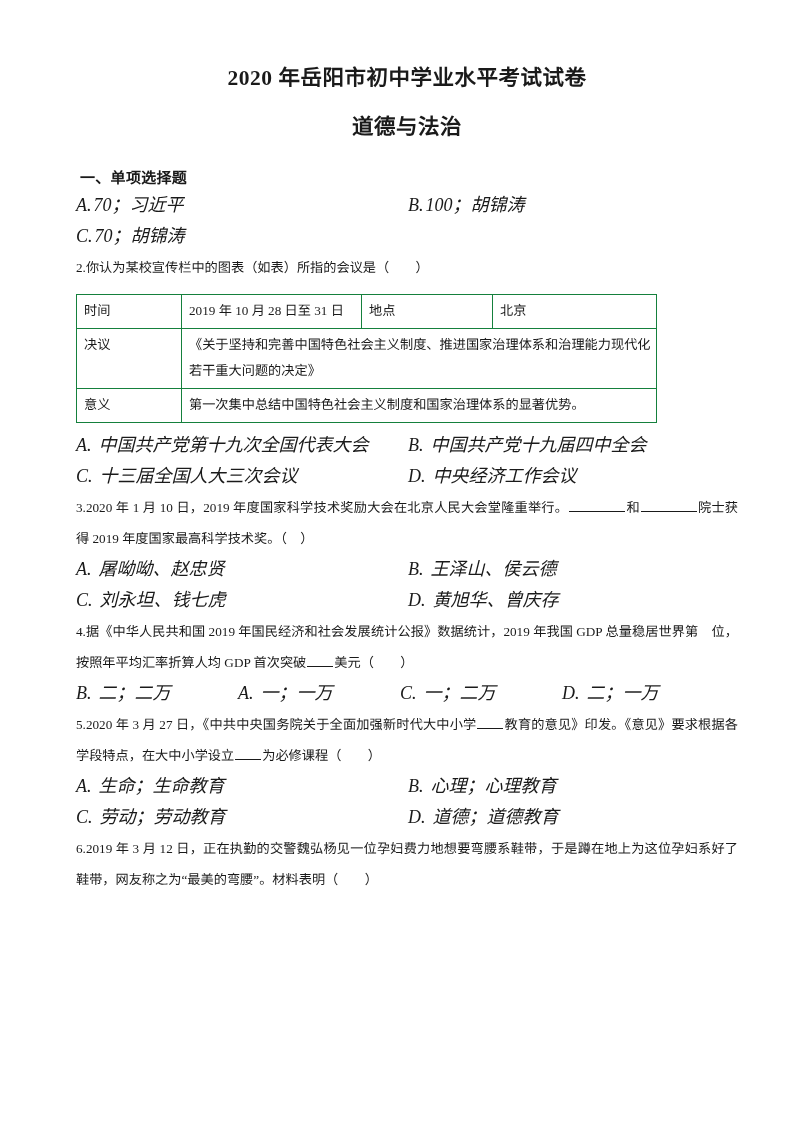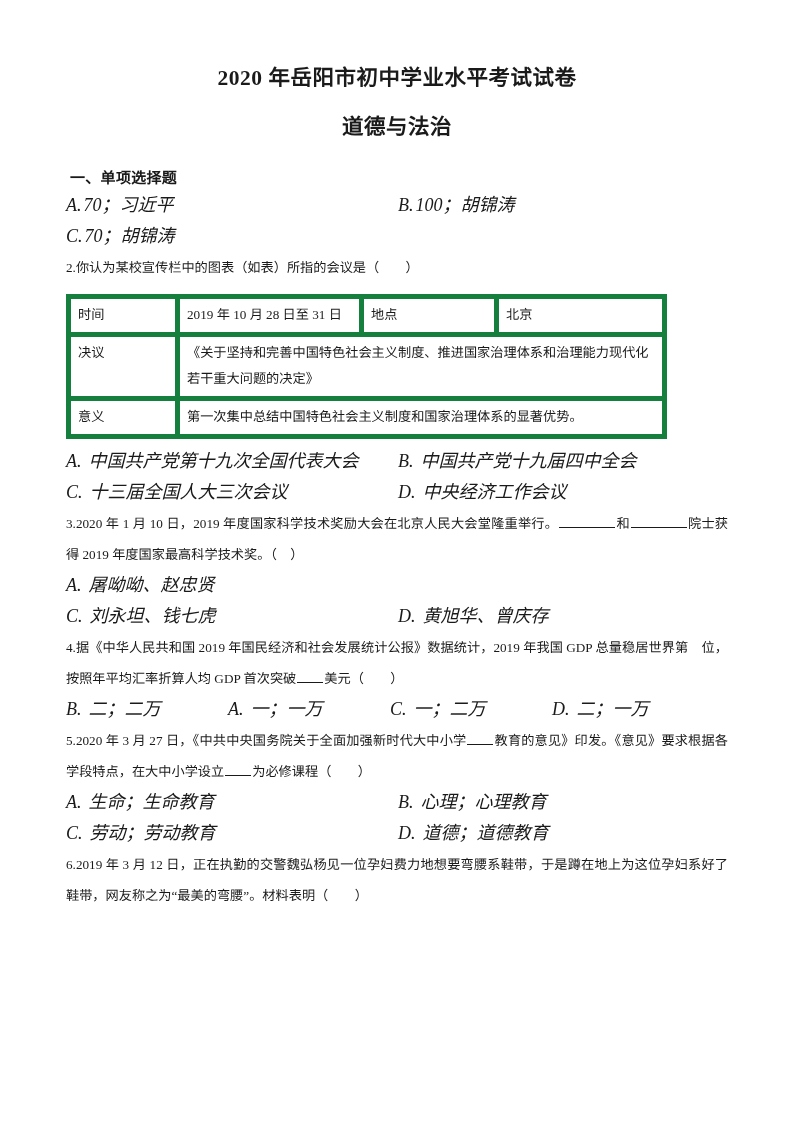--- a/index.html
+++ b/index.html
@@ -17,21 +17,21 @@
   }
   .page {
     width: 793px;
     height: 1122px;
     box-sizing: border-box;
     padding: 0;
     position: relative;
   }
   .content {
     position: absolute;
-    left: 66px;
+    left: 76px;
     top: 0;
     width: 662px;
   }
 
   
   .doc-title {
     text-align: center;
     font-size: 21.5px;
     font-weight: bold;
     letter-spacing: 0.5px;
@@ -89,21 +89,21 @@
   
   .info-table {
     border-collapse: collapse;
     table-layout: fixed;
     width: 528px;
     margin-top: 11px;
     margin-bottom: 7px;
     font-size: 13.2px;
   }
   .info-table td {
-    border: 5px solid #15803d;
+    border: 1px solid #15803d;
     padding: 3px 5px 4px 7px;
     vertical-align: top;
     line-height: 26px;
     word-break: break-all;
   }
   .col-label { width: 92px; }
   .col-date  { width: 167px; margin-left: 17px; }
   .col-place { width: 118px; }
   .col-city  { width: 151px; }
 </style>
@@ -170,20 +170,23 @@
       </div>
     </div>
 
     <div class="question q-stem">
       <span>3.2020 年 1 月 10 日，2019 年度国家科学技术奖励大会在北京人民大会堂隆重举行。</span><span class="blank blank-md"></span><span>和</span><span class="blank blank-md"></span><span>院士获得 2019 年度国家最高科学技术奖。（　）</span>
     </div>
     <div class="opts opts-2 opt-gap">
       <div class="opt">
         <span class="opt-letter">A.</span><span>屠呦呦、赵忠贤</span>
       </div>
+      <div class="opt">
+        <span class="opt-letter">B.</span><span>王泽山、侯云德</span>
+      </div>
     </div>
     <div class="opts opts-2 opt-gap">
       <div class="opt">
         <span class="opt-letter">C.</span><span>刘永坦、钱七虎</span>
       </div>
       <div class="opt">
         <span class="opt-letter">D.</span><span>黄旭华、曾庆存</span>
       </div>
     </div>
 

